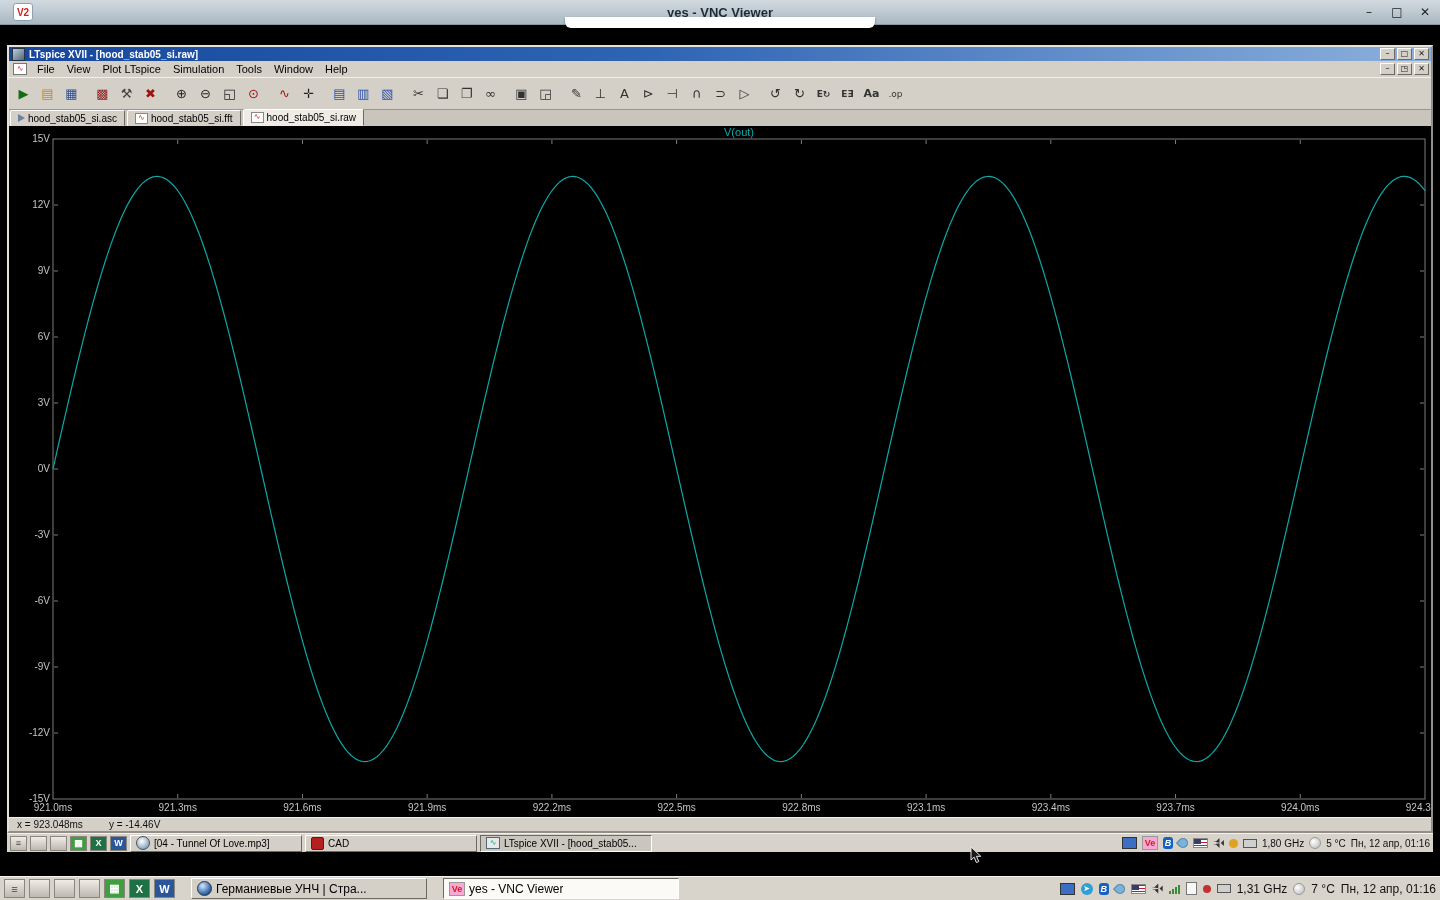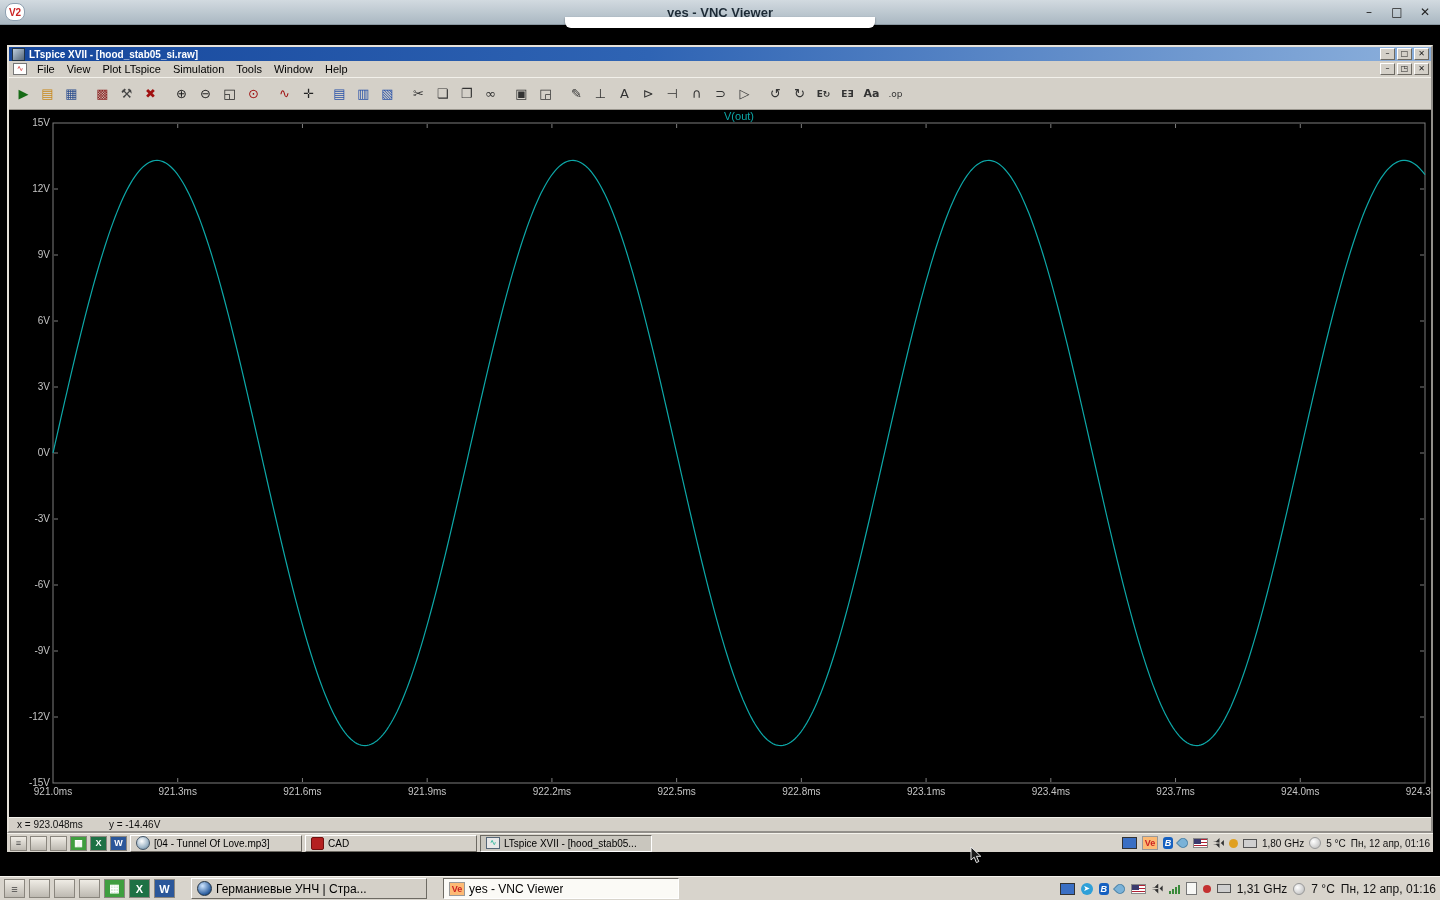--- a/index.html
+++ b/index.html
@@ -3,22 +3,22 @@
 <meta charset="utf-8">
 <style>
   html,body{margin:0;padding:0;}
   body{width:1440px;height:900px;position:relative;overflow:hidden;background:#000;
        font-family:"Liberation Sans",sans-serif;-webkit-font-smoothing:antialiased;}
 
   
   #vnc-titlebar{position:absolute;left:0;top:0;width:1440px;height:24px;
     background:linear-gradient(180deg,#d2dae0,#aab8c2);border-bottom:1px solid #8a98a2;
     display:flex;align-items:center;z-index:30;}
-  .vlogo{width:18px;height:16px;margin-left:5px;background:#fff;border:1px solid #8ea0b0;
-    border-radius:8px;font-size:10px;font-weight:bold;display:flex;align-items:center;justify-content:center;color:#c22;}
+  .vlogo{width:18px;height:16px;margin-left:13px;background:#fff;border:1px solid #8ea0b0;
+    border-radius:3px;font-size:10px;font-weight:bold;display:flex;align-items:center;justify-content:center;color:#c22;}
   #vnc-title{position:absolute;left:0;right:0;text-align:center;font-size:13px;font-weight:bold;color:#1d2b36;}
   #vnc-tab{position:absolute;left:565px;top:17px;width:310px;height:11px;background:#fff;
     border-radius:0 0 6px 6px;box-shadow:0 1px 2px rgba(0,0,0,.45);z-index:31;}
   .winbtns{position:absolute;right:6px;top:0;height:24px;display:flex;align-items:center;gap:10px;}
   .winbtn{width:18px;height:18px;border:none;background:transparent;font-size:12px;color:#222;
     display:flex;align-items:center;justify-content:center;cursor:default;padding:0;font-family:"DejaVu Sans",sans-serif;}
 
   
   #remote-screen{position:absolute;left:7px;top:24px;width:1426px;height:828px;background:#000;}
 
@@ -71,21 +71,21 @@
     border:1px solid;border-color:#fff #6d6a63 #6d6a63 #fff;font-size:10px;white-space:nowrap;overflow:hidden;cursor:default;}
   .taskbtn.active{border-color:#6d6a63 #fff #fff #6d6a63;background:#c9c6be;}
   .taskbtn .lbl{overflow:hidden;text-overflow:ellipsis;}
   .tb-remote{width:160px;flex:0 0 160px;}
   .spacer{flex:1 1 auto;}
   .tray{display:flex;align-items:center;gap:5px;flex:0 0 auto;}
   .tray .txt{color:#111;}
 
   
   .mon{width:13px;height:10px;border:1px solid #333;background:#3a6fc4;}
-  .vetray{width:14px;height:12px;background:#fdba74;border:1px solid #999;font-size:9px;font-weight:bold;
+  .vetray{width:14px;height:12px;background:#f9a8d4;border:1px solid #999;font-size:9px;font-weight:bold;
     color:#c22;display:flex;align-items:center;justify-content:center;}
   .bt{width:10px;height:12px;background:#1560c0;border-radius:3px;color:#fff;font-size:9px;font-weight:bold;
     display:flex;align-items:center;justify-content:center;font-style:italic;}
   .drop{width:8px;height:8px;background:#7ab2d8;border:1px solid #4a82a8;border-radius:50% 50% 50% 0;transform:rotate(45deg);}
   .flag{width:15px;height:10px;background:repeating-linear-gradient(180deg,#b22234 0 1.4px,#fff 1.4px 2.8px);
     position:relative;border:1px solid #888;box-sizing:border-box;}
   .flag::after{content:"";position:absolute;left:0;top:0;width:7px;height:5px;background:#3c3b6e;}
   .spk{width:11px;height:10px;background:#333;clip-path:polygon(0 35%,28% 35%,60% 0,60% 100%,28% 65%,0 65%,72% 50%,100% 20%,100% 80%,72% 50%);}
   .bars{display:flex;align-items:flex-end;gap:1px;height:10px;}
   .bars span{width:2px;background:#3a8a3a;display:block;}
@@ -197,20 +197,34 @@
         <button class="tbtn" style="color: rgb(51, 51, 51);">▷</button>
         <span class="tsep"></span>
         <button class="tbtn" style="color: rgb(51, 51, 51);">↺</button>
         <button class="tbtn" style="color: rgb(51, 51, 51);">↻</button>
         <button class="tbtn" style="color: rgb(51, 51, 51); font-size: 9px; font-weight: bold;">E↻</button>
         <button class="tbtn" style="color: rgb(51, 51, 51); font-size: 9px; font-weight: bold;">EƎ</button>
         <button class="tbtn" style="color: rgb(51, 51, 51); font-size: 11px; font-weight: bold;">Aa</button>
         <button class="tbtn" style="color: rgb(51, 51, 51); font-size: 9px; font-weight: normal;">.op</button>
       </div>
 
+    <div class="lt-tabbar">
+      <div class="tab">
+        <span class="tab-ico-asc"></span>
+        <span>hood_stab05_si.asc</span>
+      </div>
+      <div class="tab">
+        <span class="tab-ico-wave"></span>
+        <span>hood_stab05_si.fft</span>
+      </div>
+      <div class="tab active">
+        <span class="tab-ico-wave"></span>
+        <span>hood_stab05_si.raw</span>
+      </div>
+    </div>
 
     <div class="plotwrap"><svg width="1422" height="691">
           <rect x="28" y="13" width="1372" height="660" fill="none" stroke="#7d7d7d" stroke-width="1"></rect>
           <text x="714" y="10" text-anchor="middle" fill="#0da8a8" font-size="11">V(out)</text>
           <text x="25" y="16" text-anchor="end" fill="#c4c4c4" font-size="10">15V</text>
           <line x1="29" y1="79" x2="33" y2="79" stroke="#7d7d7d"></line>
           <line x1="1395" y1="79" x2="1399" y2="79" stroke="#7d7d7d"></line>
           <text x="25" y="82" text-anchor="end" fill="#c4c4c4" font-size="10">12V</text>
           <line x1="29" y1="145" x2="33" y2="145" stroke="#7d7d7d"></line>
           <line x1="1395" y1="145" x2="1399" y2="145" stroke="#7d7d7d"></line>

